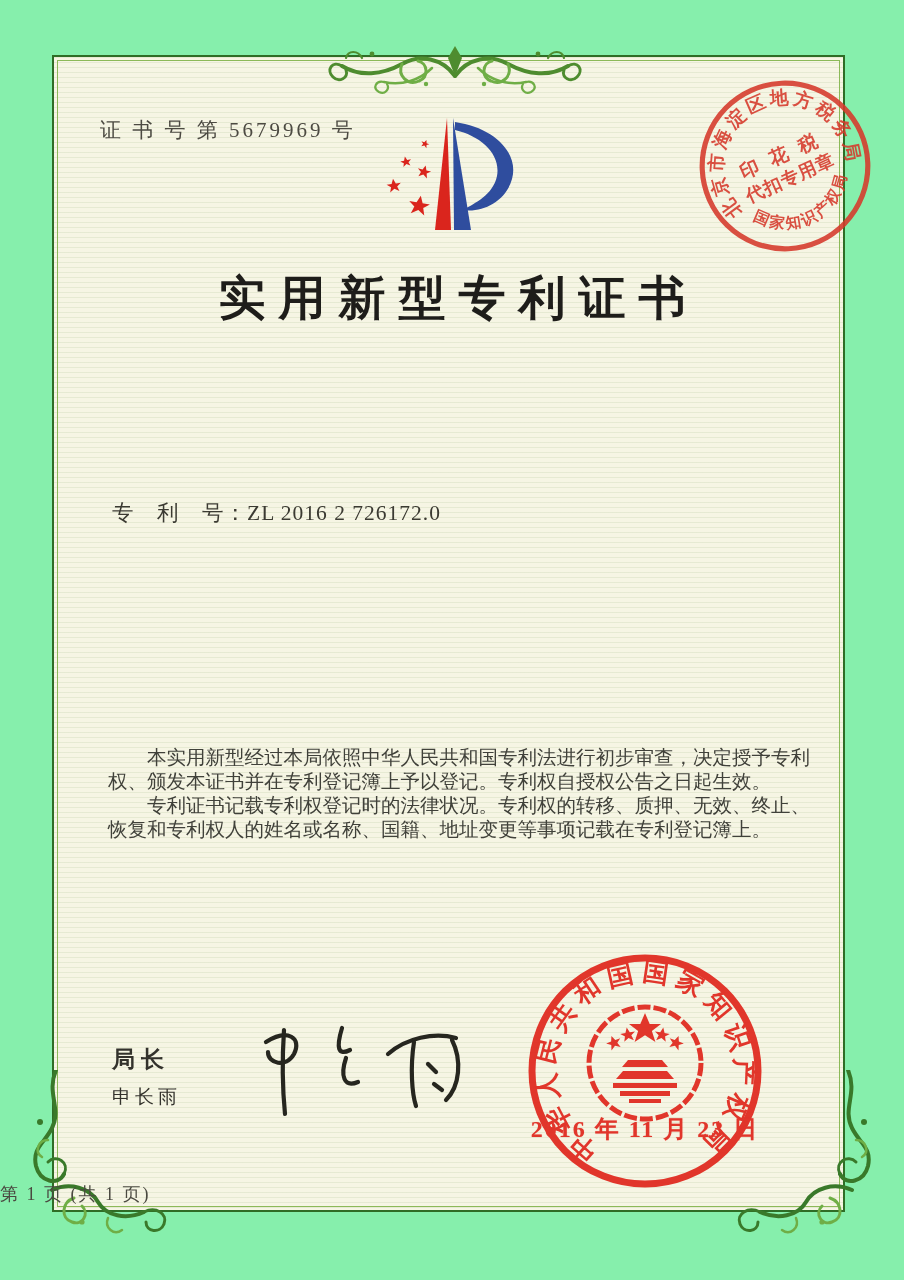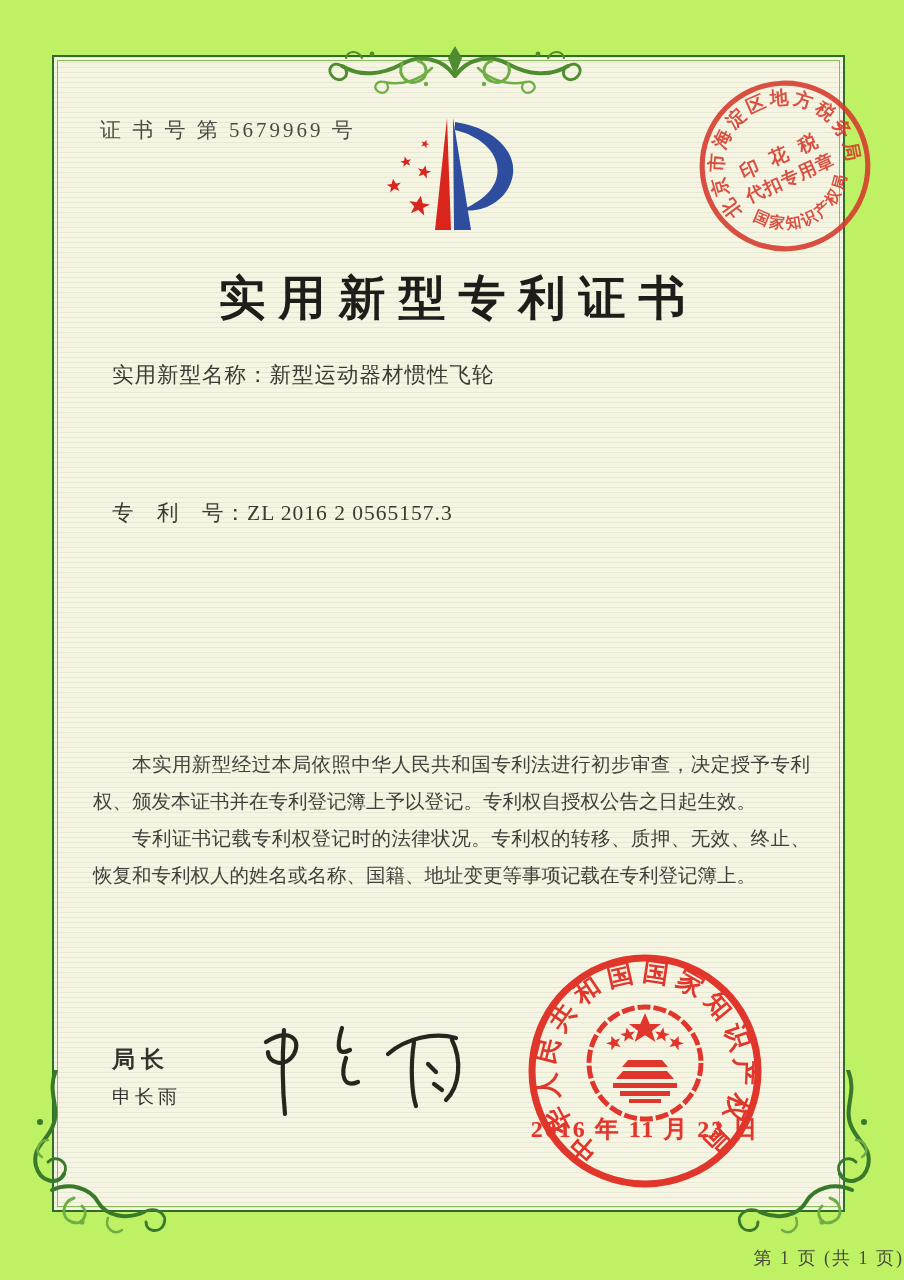--- a/index.html
+++ b/index.html
@@ -4,21 +4,21 @@
 <style>
   html,body{margin:0;padding:0;}
   body{
     width:904px;height:1280px;overflow:hidden;
     background:#fdfdfa;
     font-family:"Liberation Serif","DejaVu Serif",serif;
     position:relative;
   }
   .page{
     position:absolute;left:0;top:0;width:904px;height:1280px;
-    background:#bef264;
+    background:#86efac;
   }
   
   .frame{
     position:absolute;left:52px;top:55px;right:59px;bottom:68px;
     border:2px solid #2f6d26;
     outline:1px solid #8cb958;
     outline-offset:-6px;
     background:
       repeating-linear-gradient(180deg,
         rgba(146,176,118,0.16) 0px, rgba(146,176,118,0.16) 1px,
@@ -36,30 +36,30 @@
     text-align:center;font-size:47px;font-weight:bold;color:#1e1d1a;
     letter-spacing:13px;text-indent:13px;margin-top:20px;
   }
   .field{
     position:absolute;left:112px;font-size:21.5px;color:#3b3a32;
     letter-spacing:1px;white-space:nowrap;
   }
   .field .flabel{color:#3b3a32;}
   .field .fvalue{color:#3b3a32;}
   .paras{
-    position:absolute;left:93px;right:94px;top:746px;
-    font-size:19.5px;line-height:37px;color:#40413a;
+    position:absolute;left:108px;right:94px;top:746px;
+    font-size:19.5px;line-height:24px;color:#40413a;
     text-align:justify;
   }
   .paras p{margin:0;text-indent:2em;}
   .sig-title{position:absolute;left:112px;top:1044px;font-size:23px;letter-spacing:6px;color:#33322c;font-weight:bold;}
   .sig-name{position:absolute;left:112px;top:1084px;font-size:19px;letter-spacing:4px;color:#33322c;}
   .signature{position:absolute;left:238px;top:1002px;width:250px;height:120px;}
   .footer-page{
-    position:absolute;left:0;top:1246px;width:100%;text-align:right;
+    position:absolute;left:0;top:1182px;width:100%;text-align:left;
     font-size:18px;letter-spacing:2px;color:#4a4940;
   }
   
   .seal-main{position:absolute;left:525px;top:951px;width:240px;height:240px;opacity:0.92;}
   .seal-main svg{position:absolute;left:0;top:0;}
   .seal-date{
     position:absolute;left:0;top:162px;width:100%;text-align:center;
     font-size:24px;letter-spacing:2px;color:#e0261c;font-weight:bold;
     text-shadow:0 0 1px rgba(224,38,28,.4);
   }
@@ -145,25 +145,22 @@
       <polygon points="84,8 72,120 88,120"></polygon>
     </g>
     <g fill="#2f4d9e">
       <polygon points="90,8 91,120 108,120"></polygon>
       <path d="M92,12 C133,18 156,44 149,69 C143,91 120,103 100,100 C112,93 130,85 134,66 C138,44 118,26 92,20 Z"></path>
     </g>
   </svg>
 
   <div class="doc-title">实用新型专利证书</div>
 
-  <div class="field" style="top:360px">
-    <span class="flabel">实用新型名称：</span><span class="fvalue">新型运动器材惯性飞轮</span>
-  </div>
   <div class="field" style="top:498px">
-    <span class="flabel">专　利　号：</span><span class="fvalue">ZL 2016 2 0565157.3</span>
+    <span class="flabel">专　利　号：</span><span class="fvalue">ZL 2016 2 726172.0</span>
   </div>
 
   <div class="paras">
     <p>本实用新型经过本局依照中华人民共和国专利法进行初步审查，决定授予专利权、颁发本证书并在专利登记簿上予以登记。专利权自授权公告之日起生效。</p>
     <p>专利证书记载专利权登记时的法律状况。专利权的转移、质押、无效、终止、恢复和专利权人的姓名或名称、国籍、地址变更等事项记载在专利登记簿上。</p>
   </div>
 
   <div class="sig-title">局长</div>
   <div class="sig-name">申长雨</div>
 

